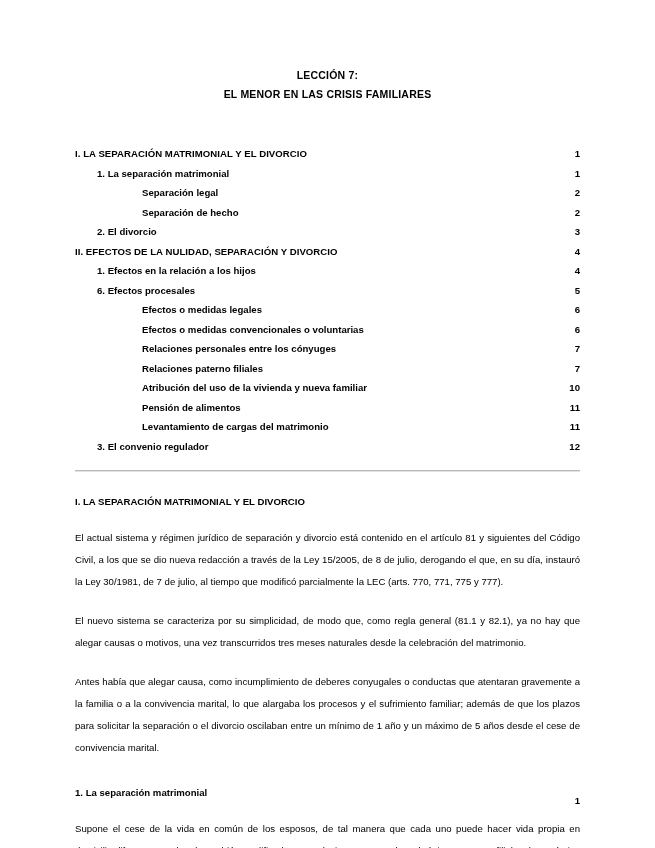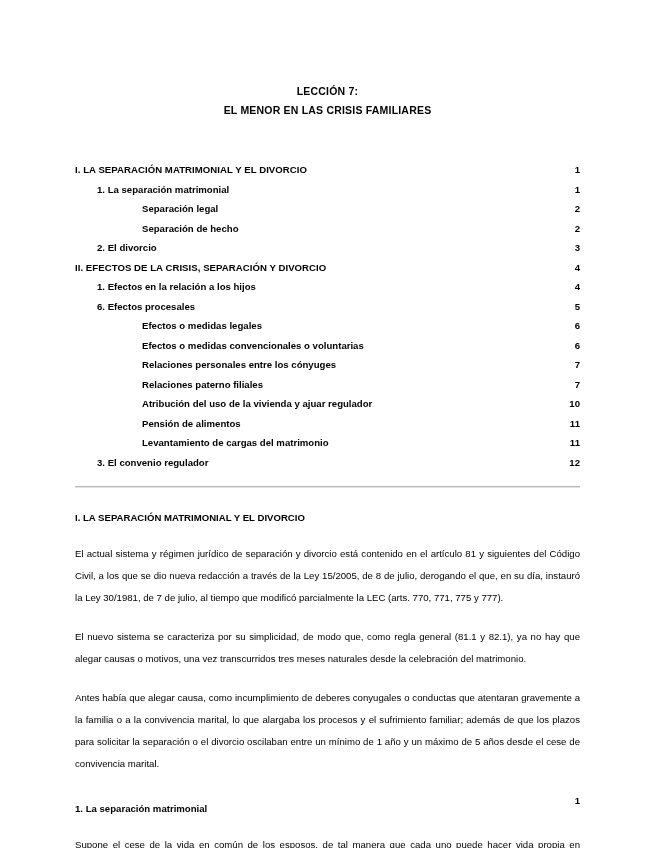--- a/index.html
+++ b/index.html
@@ -12,21 +12,21 @@
     height: 848px;
     font-family: "Liberation Sans", sans-serif;
     color: #000000;
     -webkit-font-smoothing: antialiased;
   }
   .page {
     position: relative;
     width: 655px;
     height: 848px;
     box-sizing: border-box;
-    padding: 16px 75px;
+    padding: 0 75px;
     background: #ffffff;
   }
   
   .title-block {
     padding-top: 66px;
     text-align: center;
   }
   .title-line {
     font-size: 10.5px;
     font-weight: bold;
@@ -129,21 +129,21 @@
         <span class="toc-text">Separación de hecho</span>
         <span class="toc-fill"></span>
         <span class="toc-page">2</span>
       </div>
       <div class="toc-row lvl1">
         <span class="toc-text">2. El divorcio</span>
         <span class="toc-fill"></span>
         <span class="toc-page">3</span>
       </div>
       <div class="toc-row lvl0">
-        <span class="toc-text">II. EFECTOS DE LA CRISIS, SEPARACIÓN Y DIVORCIO</span>
+        <span class="toc-text">II. EFECTOS DE LA NULIDAD, SEPARACIÓN Y DIVORCIO</span>
         <span class="toc-fill"></span>
         <span class="toc-page">4</span>
       </div>
       <div class="toc-row lvl1">
         <span class="toc-text">1. Efectos en la relación a los hijos</span>
         <span class="toc-fill"></span>
         <span class="toc-page">4</span>
       </div>
       <div class="toc-row lvl1">
         <span class="toc-text">6. Efectos procesales</span>
@@ -164,21 +164,21 @@
         <span class="toc-text">Relaciones personales entre los cónyuges</span>
         <span class="toc-fill"></span>
         <span class="toc-page">7</span>
       </div>
       <div class="toc-row lvl2">
         <span class="toc-text">Relaciones paterno filiales</span>
         <span class="toc-fill"></span>
         <span class="toc-page">7</span>
       </div>
       <div class="toc-row lvl2">
-        <span class="toc-text">Atribución del uso de la vivienda y ajuar regulador</span>
+        <span class="toc-text">Atribución del uso de la vivienda y nueva familiar</span>
         <span class="toc-fill"></span>
         <span class="toc-page">10</span>
       </div>
       <div class="toc-row lvl2">
         <span class="toc-text">Pensión de alimentos</span>
         <span class="toc-fill"></span>
         <span class="toc-page">11</span>
       </div>
       <div class="toc-row lvl2">
         <span class="toc-text">Levantamiento de cargas del matrimonio</span>

